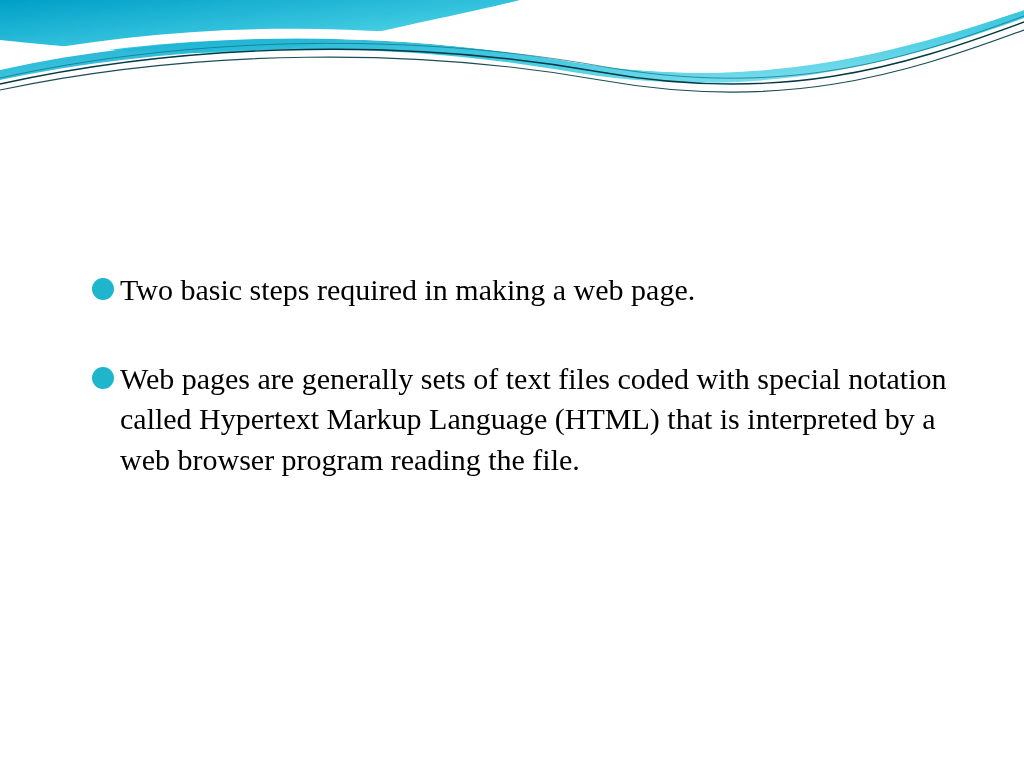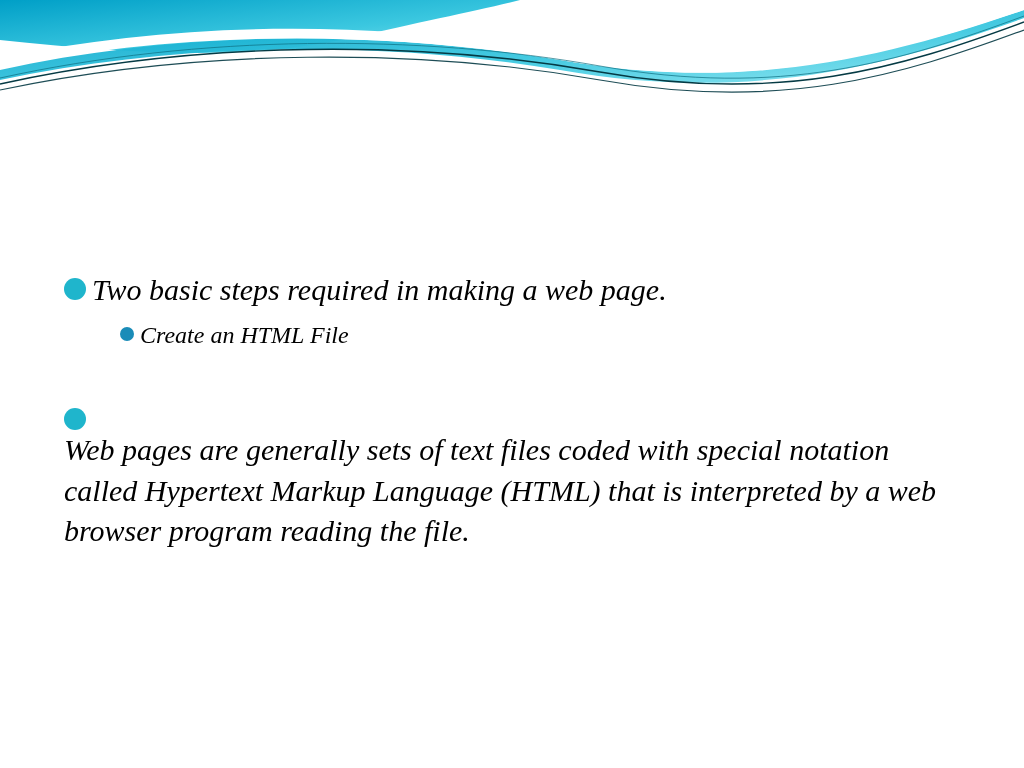--- a/index.html
+++ b/index.html
@@ -12,24 +12,23 @@
     }
     .wave-header {
       position: absolute;
       top: 0; left: 0;
       width: 1024px; height: 140px;
       pointer-events: none;
     }
     .content {
       position: absolute;
       top: 270px;
-      left: 64px;
+      left: 92px;
       width: 880px;
       color: #000;
-      font-style: italic;
     }
     .bullet-row {
       display: flex;
       align-items: flex-start;
       margin-bottom: 8px;
     }
     .bullet-large {
       flex: 0 0 auto;
       width: 22px; height: 22px;
       border-radius: 50%;
@@ -57,21 +56,20 @@
       color: #000;
     }
     .sub-item {
       margin-left: 56px;
       display: flex;
       align-items: flex-start;
       margin-bottom: 4px;
     }
     .block2 {
       margin-top: 48px;
-      flex-direction: column;
     }
   </style>
 </head>
 <body>
 
 <div class="slide">
 
   <svg class="wave-header" viewBox="0 0 1024 140" preserveAspectRatio="none">
     <defs>
       <linearGradient id="g1" x1="0" y1="0" x2="1" y2="1">
@@ -91,24 +89,20 @@
     <path d="M0,90 C200,48 420,48 600,80 C780,112 900,76 1024,30" stroke="#053a44" stroke-width="1.2" fill="none" opacity="0.9"></path>
     <path d="M0,78 C200,34 420,34 600,66 C780,98 900,62 1024,16" stroke="#0d6d80" stroke-width="1" fill="none" opacity="0.7"></path>
   </svg>
 
   <div class="content">
 
     <div class="bullet-row">
       <span class="bullet-large"></span>
       <span class="main-text">Two basic steps required in making a web page.</span>
     </div>
-    <div class="sub-item">
-      <span class="bullet-small"></span>
-      <span class="sub-text">Create an HTML File</span>
-    </div>
 
     <div class="bullet-row block2">
       <span class="bullet-large"></span>
       <span class="main-text">Web pages are generally sets of text files coded with special notation called Hypertext Markup Language (HTML) that is interpreted by a web browser program reading the file.</span>
     </div>
 
   </div>
 
 </div>
 

